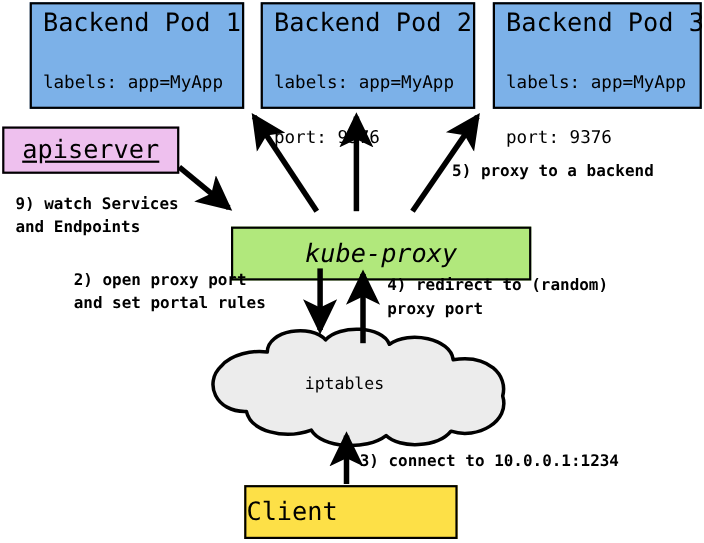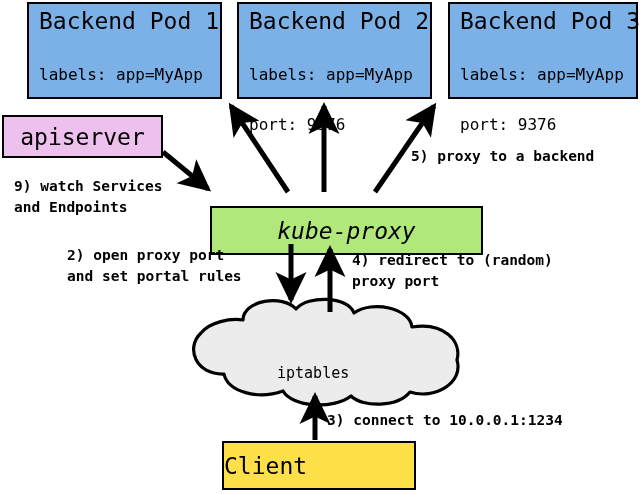--- a/index.html
+++ b/index.html
@@ -39,20 +39,21 @@
     font-size: 16px;
     line-height: 23px;
     color: #000;
     white-space: nowrap;
     margin-top: 27px;
   }
   .apiserver-box {
     background: #eec0ee;
     align-items: center;
     justify-content: center;
+    text-decoration: underline;
   }
   .apiserver-label {
     font-size: 23px;
     line-height: 26px;
     color: #000;
   }
   .kubeproxy-box {
     background: #b1e87c;
     align-items: center;
     justify-content: center;
@@ -160,21 +161,21 @@
 
     <line x1="375" y1="192" x2="434" y2="106" stroke="#000000" stroke-width="5" marker-end="url(#arrowhead)"></line>
 
     <line x1="291" y1="244" x2="291" y2="300" stroke="#000000" stroke-width="5" marker-end="url(#arrowhead)"></line>
 
     <line x1="330" y1="312" x2="330" y2="249" stroke="#000000" stroke-width="5" marker-end="url(#arrowhead)"></line>
 
     <line x1="315" y1="440" x2="315" y2="396" stroke="#000000" stroke-width="5" marker-end="url(#arrowhead)"></line>
   </svg>
 
-  <div class="cloud-label" style="left:277px; top:340px;margin-top:24px;">iptables</div>
+  <div class="cloud-label" style="left:277px; top:340px;">iptables</div>
 
   <div class="step-label" style="left:14px; top:176px;">
     <div>9) watch Services</div>
     <div>and Endpoints</div>
   </div>
 
   <div class="step-label" style="left:67px; top:245px;">
     <div>2) open proxy port</div>
     <div>and set portal rules</div>
   </div>

